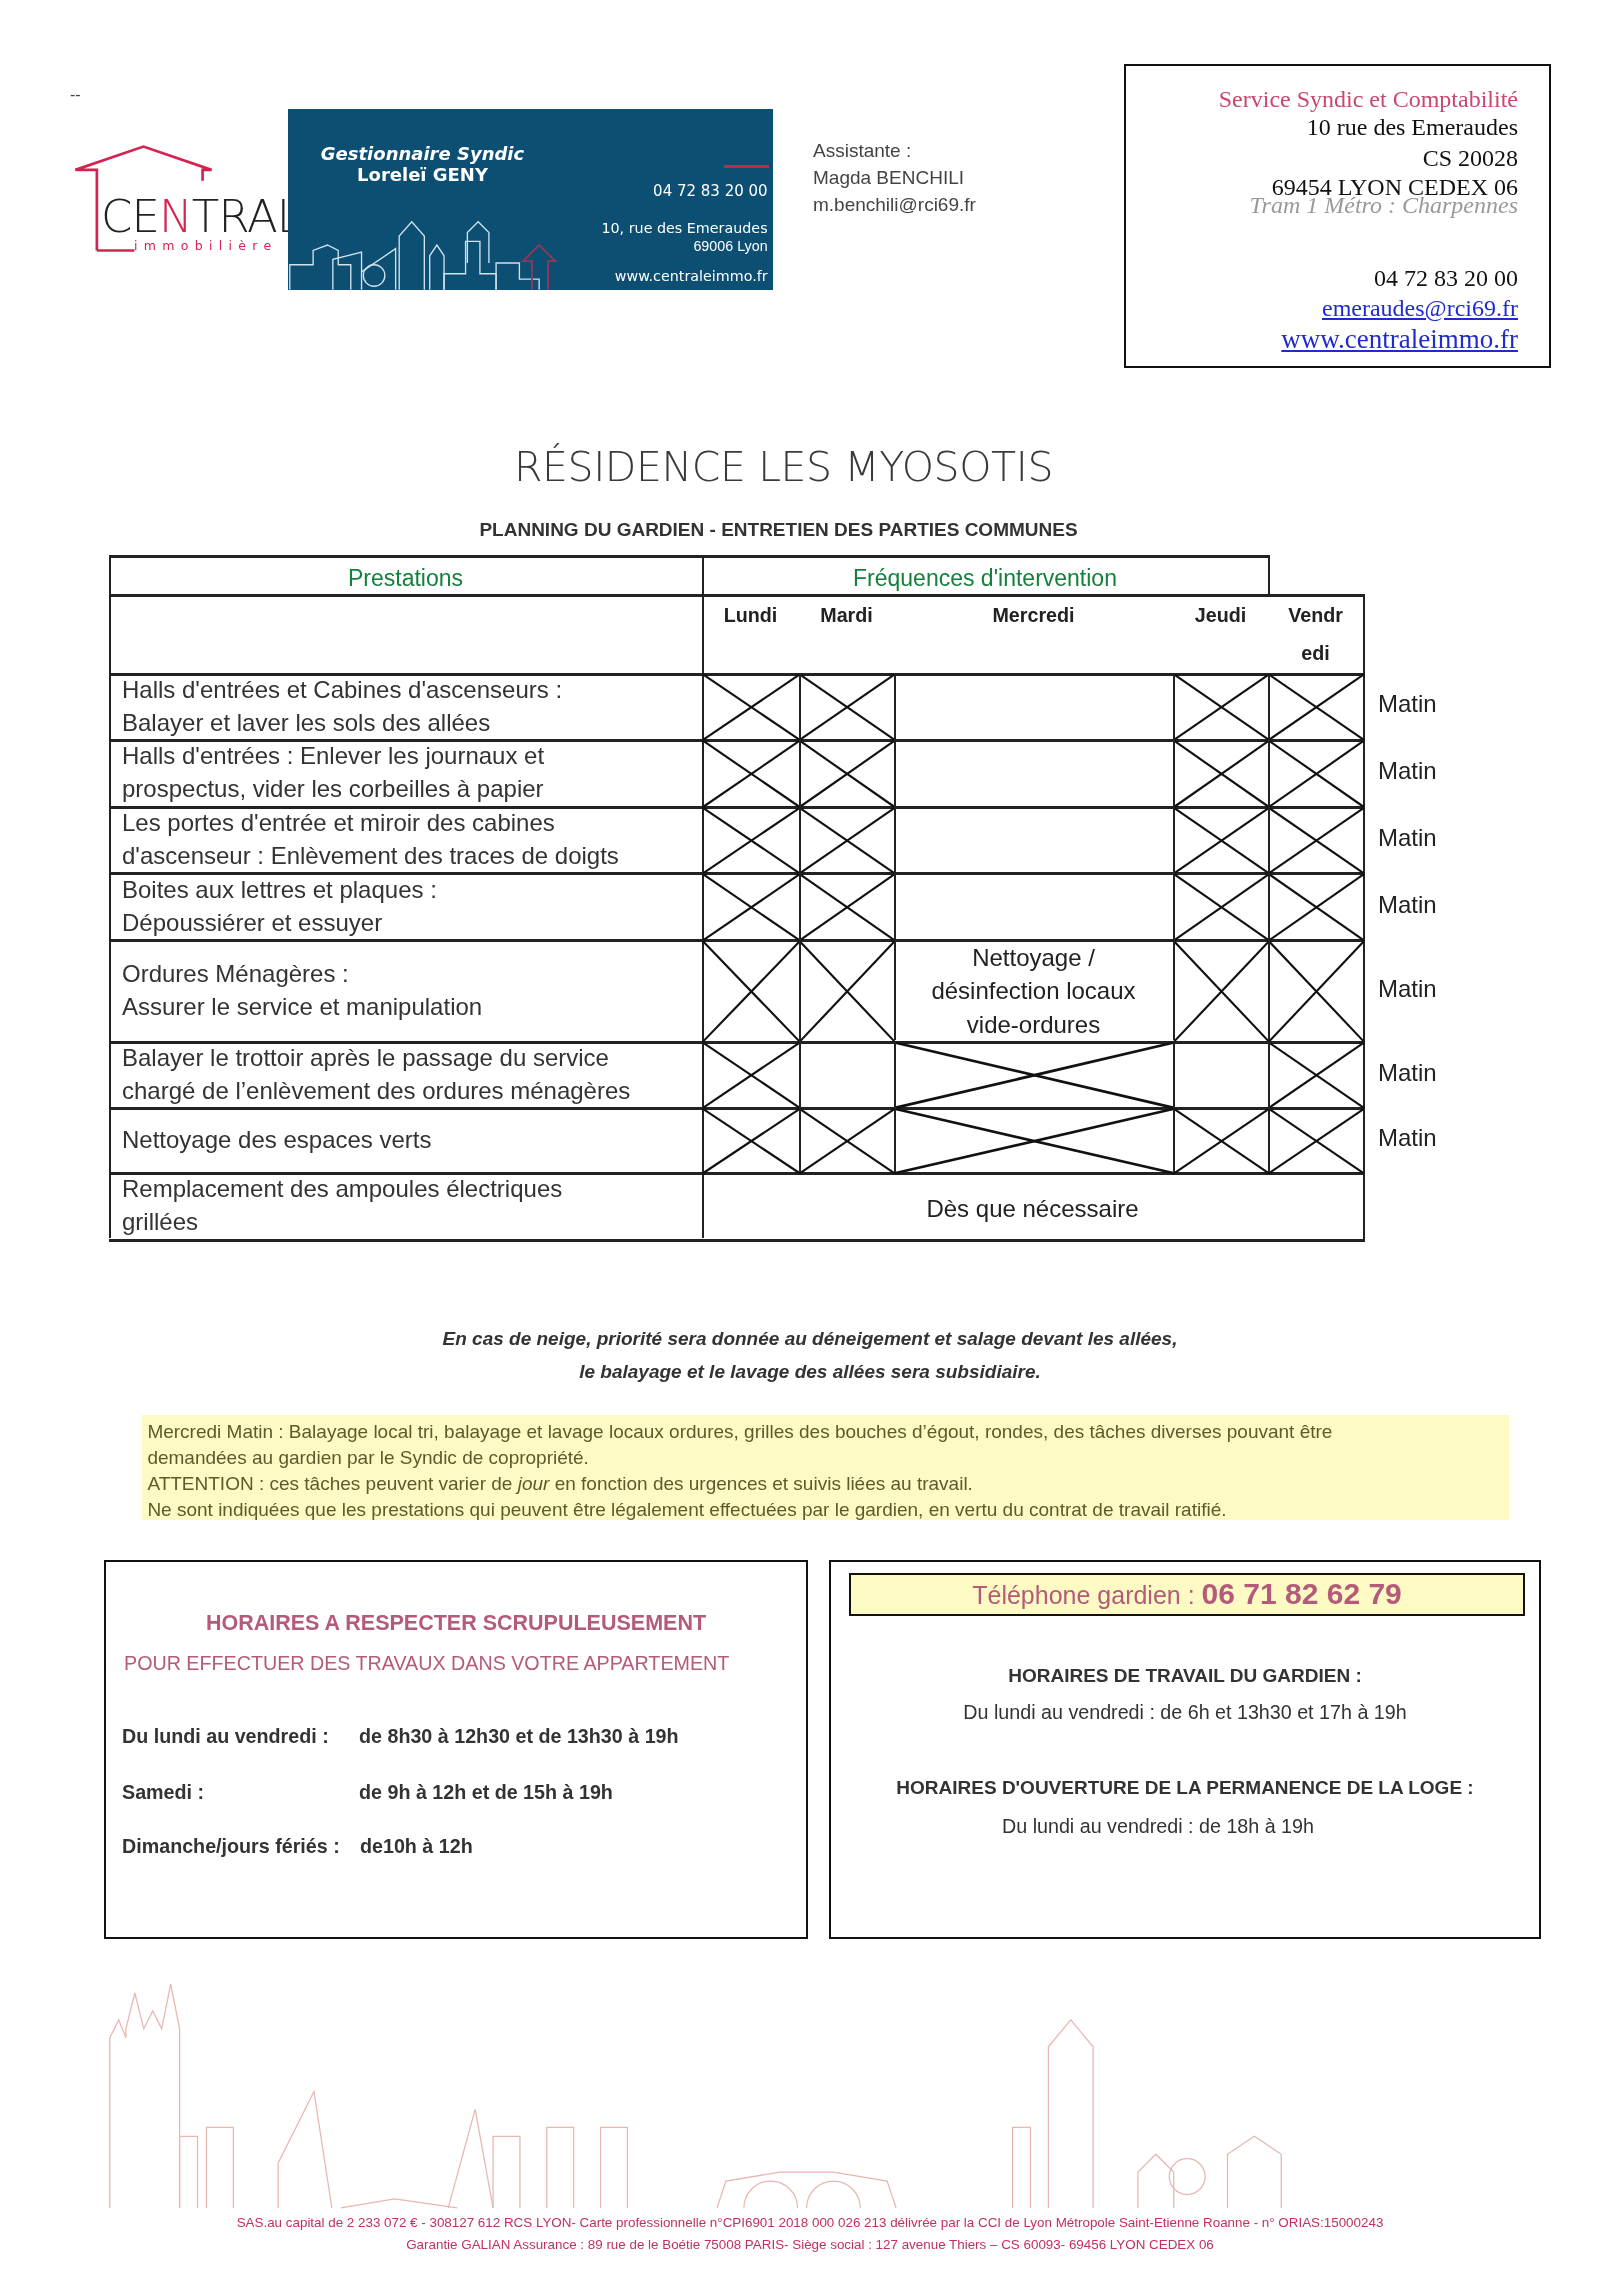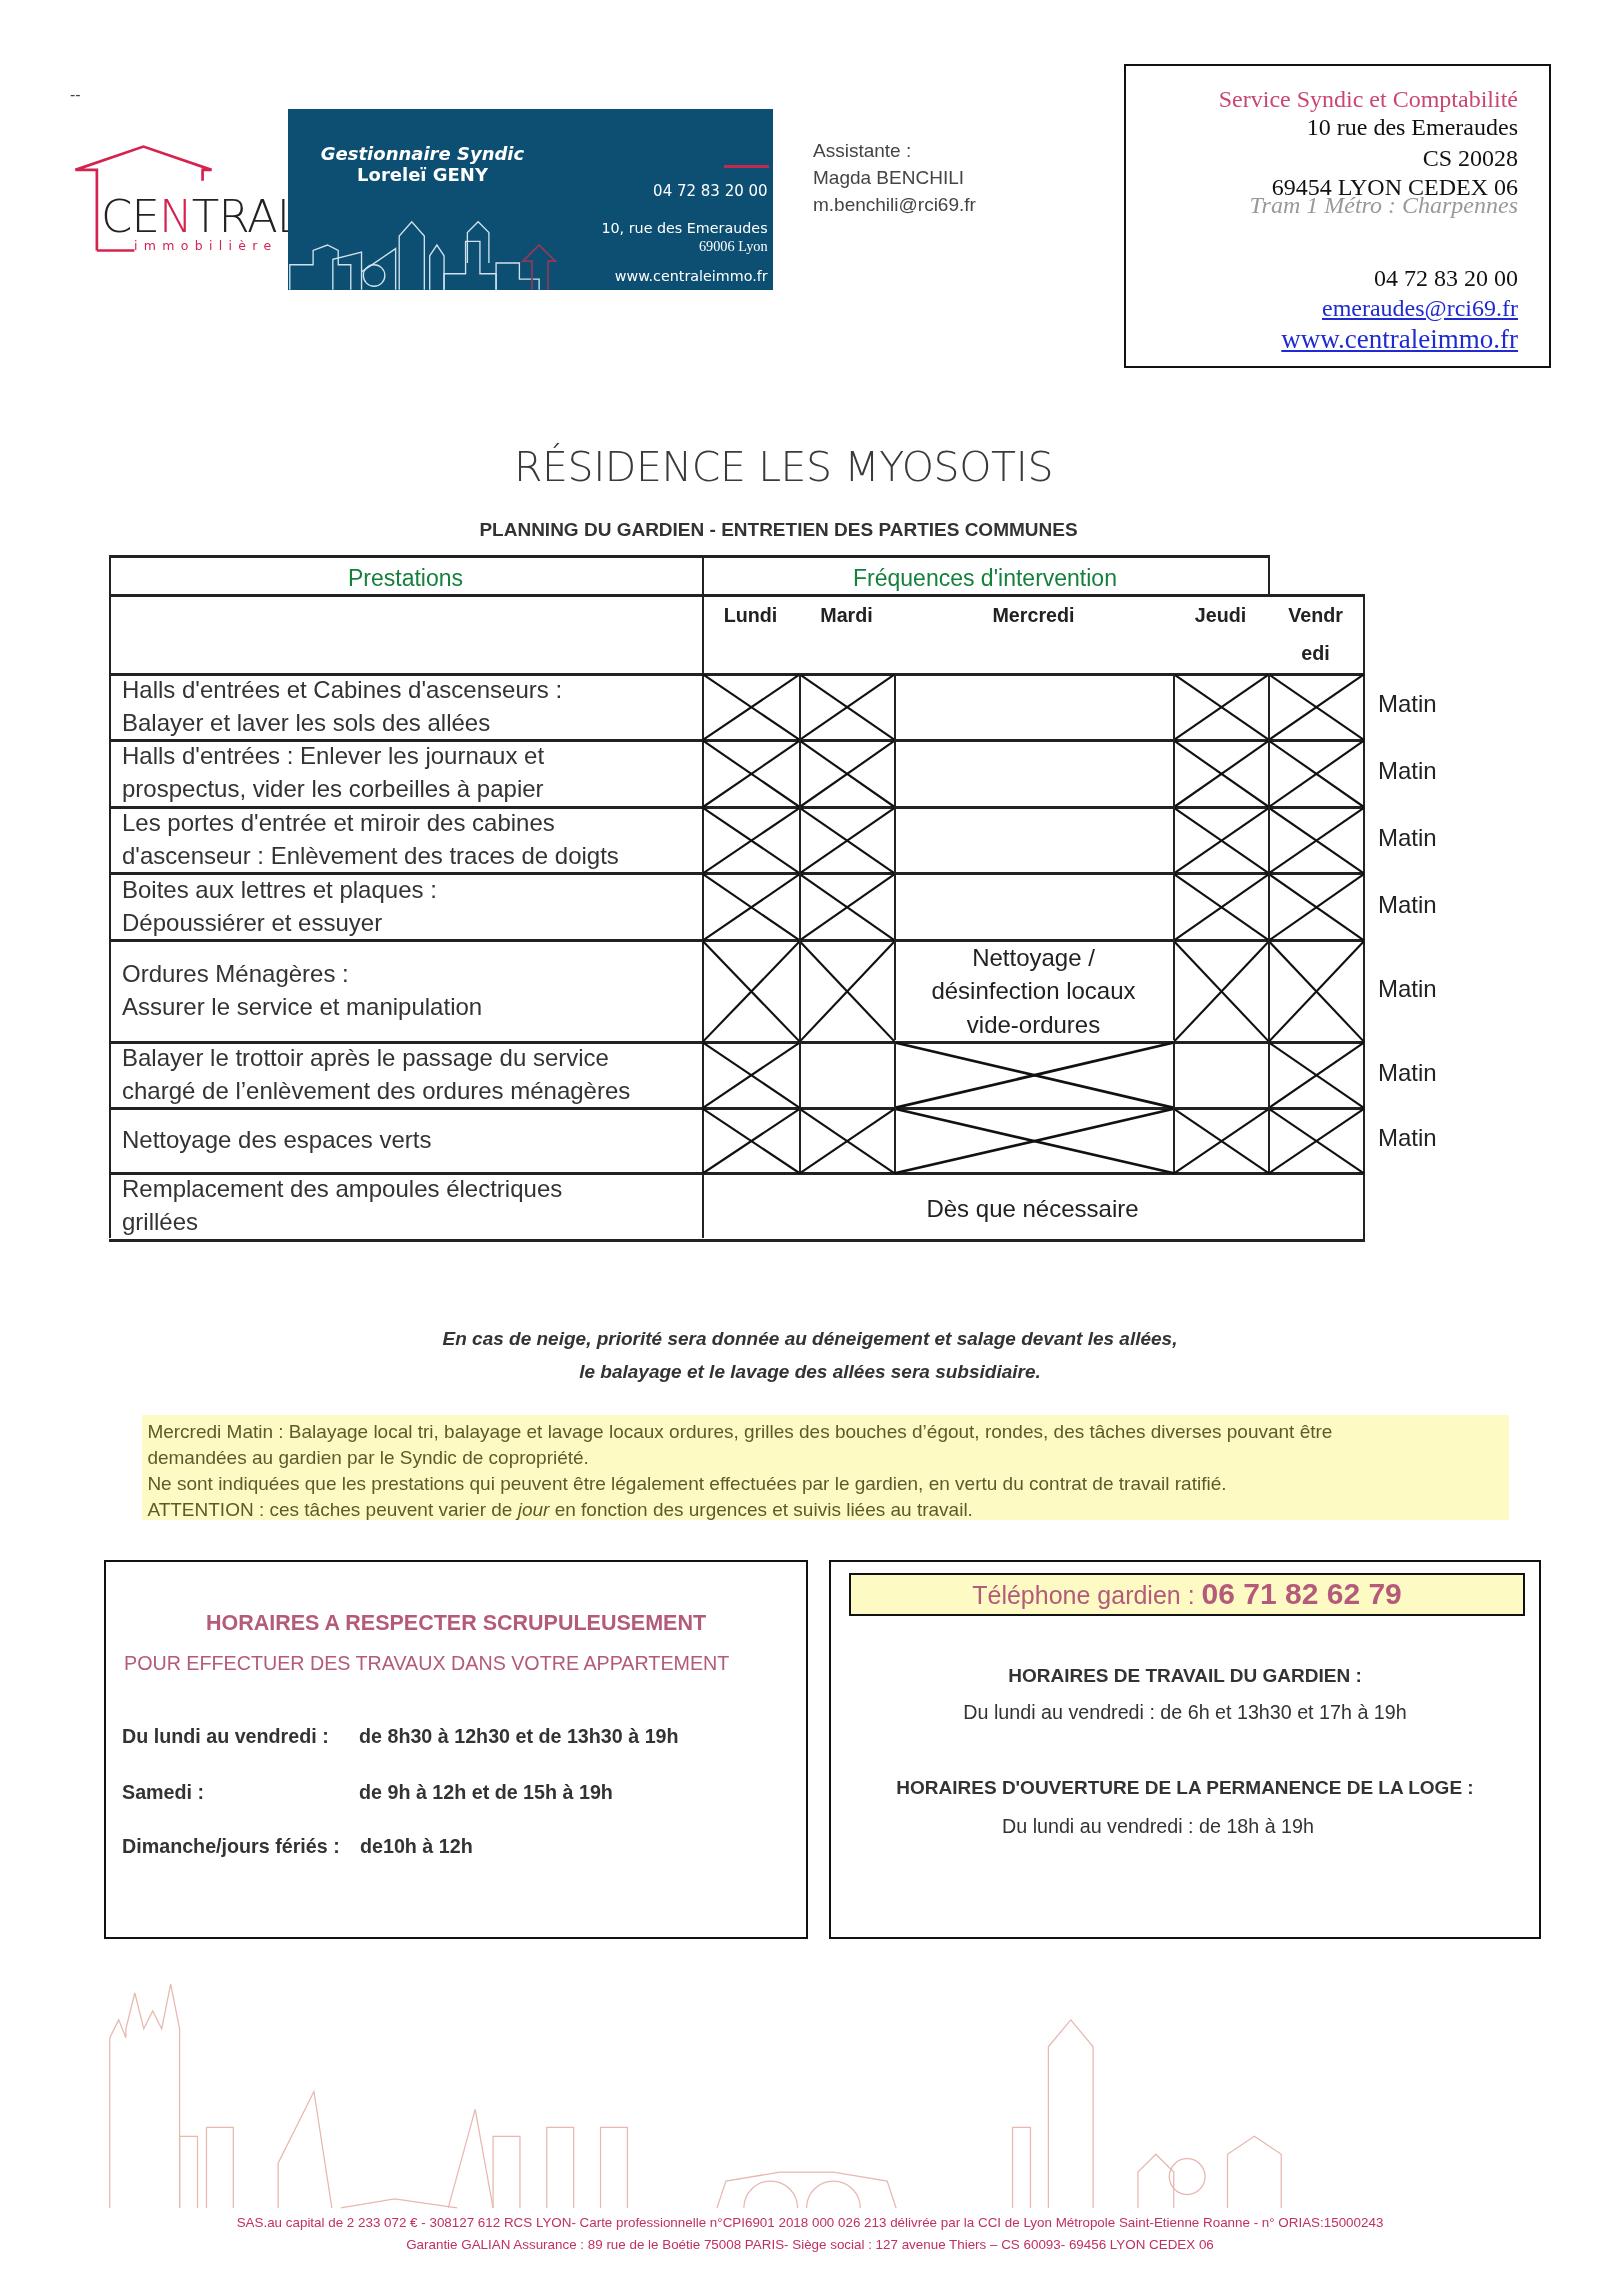--- a/index.html
+++ b/index.html
@@ -13,21 +13,21 @@
   .logo-word { position:absolute; left:31px; top:47px; font-size:45px; letter-spacing:-0.9px; color:#222; font-family:"DejaVu Sans", sans-serif; font-weight:300; }
   .logo-word .hl { color:#d4234f; }
   .logo-sub { position:absolute; left:64px; top:95px; font-size:12.5px; letter-spacing:6.3px; color:#d4234f; font-family:"DejaVu Sans", sans-serif; }
 
   .card { left:288px; top:109px; width:485px; height:181px; background:#0d4f73; color:#fff; overflow:hidden; }
   .card-name { position:absolute; left:0; width:269px; top:12.5px; text-align:center; font-size:18px; font-weight:bold; font-family:"DejaVu Sans", sans-serif;margin-top:42px; }
   .card-role { position:absolute; left:0; width:269px; top:34px; text-align:center; font-size:18px; font-weight:bold; font-style:italic; font-family:"DejaVu Sans", sans-serif; }
   .card-redline { position:absolute; right:4.5px; top:56px; width:45px; height:2.7px; background:#c1294f; }
   .card-phone { position:absolute; right:5.4px; top:73px; font-size:15px; font-family:"DejaVu Sans", sans-serif; }
   .card-addr1 { position:absolute; right:5.4px; top:111px; font-size:14.3px; font-family:"DejaVu Sans", sans-serif; }
-  .card-addr2 { position:absolute; right:5.4px; top:129px; font-size:14.3px; font-family:Liberation Serif, serif; }
+  .card-addr2 { position:absolute; right:5.4px; top:129px; font-size:14.3px; font-family:Liberation Sans, sans-serif; }
   .card-web { position:absolute; right:5.4px; top:159px; font-size:14.3px; font-family:"DejaVu Sans", sans-serif; }
   .card svg { position:absolute; left:0; bottom:0; }
 
   .assistant { left:813px; top:137px; font-size:19px; line-height:27px; color:#444; }
 
   .contact { left:1124px; top:64px; width:423px; height:300px; border:2.7px solid #111; }
   .contact .ln { position:absolute; right:31px; font-family:"Liberation Serif", serif; font-size:24px; color:#111; white-space:nowrap; }
   .c1 { top:19.7px; color:#c9476f !important; }
   .c2 { top:48px; }
   .c3 { top:79px;text-align:center; }
@@ -328,22 +328,22 @@
   </div>
 
 <div class="abs snow">
   <div>En cas de neige, priorité sera donnée au déneigement et salage devant les allées,</div>
   <div>le balayage et le lavage des allées sera subsidiaire.</div>
 </div>
 
 <div class="abs note">
   <div>Mercredi Matin : Balayage local tri, balayage et lavage locaux ordures, grilles des bouches d’égout, rondes, des tâches diverses pouvant être</div>
   <div>demandées au gardien par le Syndic de copropriété.</div>
+  <div><span>ATTENTION : ces tâches peuvent varier de </span><em>jour</em><span> en fonction des urgences et suivis liées au travail.</span></div>
   <div>Ne sont indiquées que les prestations qui peuvent être légalement effectuées par le gardien, en vertu du contrat de travail ratifié.</div>
-  <div><span>ATTENTION : ces tâches peuvent varier de </span><em>jour</em><span> en fonction des urgences et suivis liées au travail.</span></div>
 </div>
 
 <div class="abs box box-left">
   <div class="bl-h1">HORAIRES A RESPECTER SCRUPULEUSEMENT</div>
   <div class="bl-h2">POUR EFFECTUER DES TRAVAUX DANS VOTRE APPARTEMENT</div>
   <div class="bl-row" style="top:163px;">Du lundi au vendredi :</div>
   <div class="bl-val" style="top:163px;">de 8h30 à 12h30 et de 13h30 à 19h</div>
   <div class="bl-row" style="top:219px;">Samedi :</div>
   <div class="bl-val" style="top:219px;">de 9h à 12h et de 15h à 19h</div>
   <div class="bl-row" style="top:273px;">Dimanche/jours fériés :</div>

